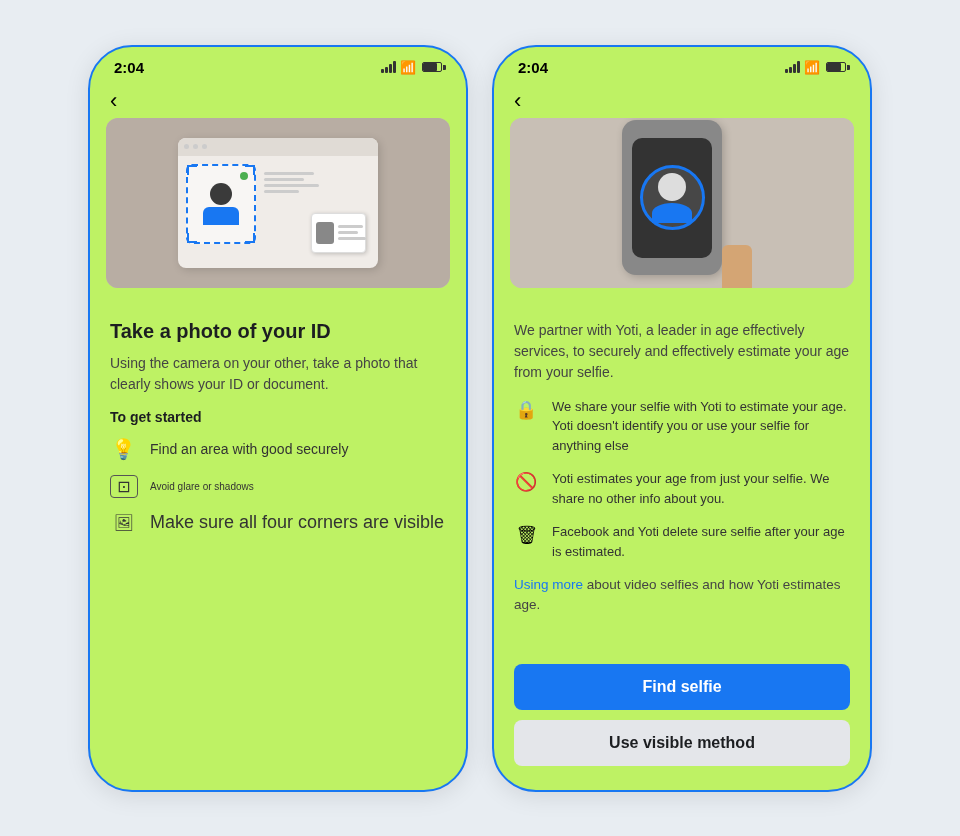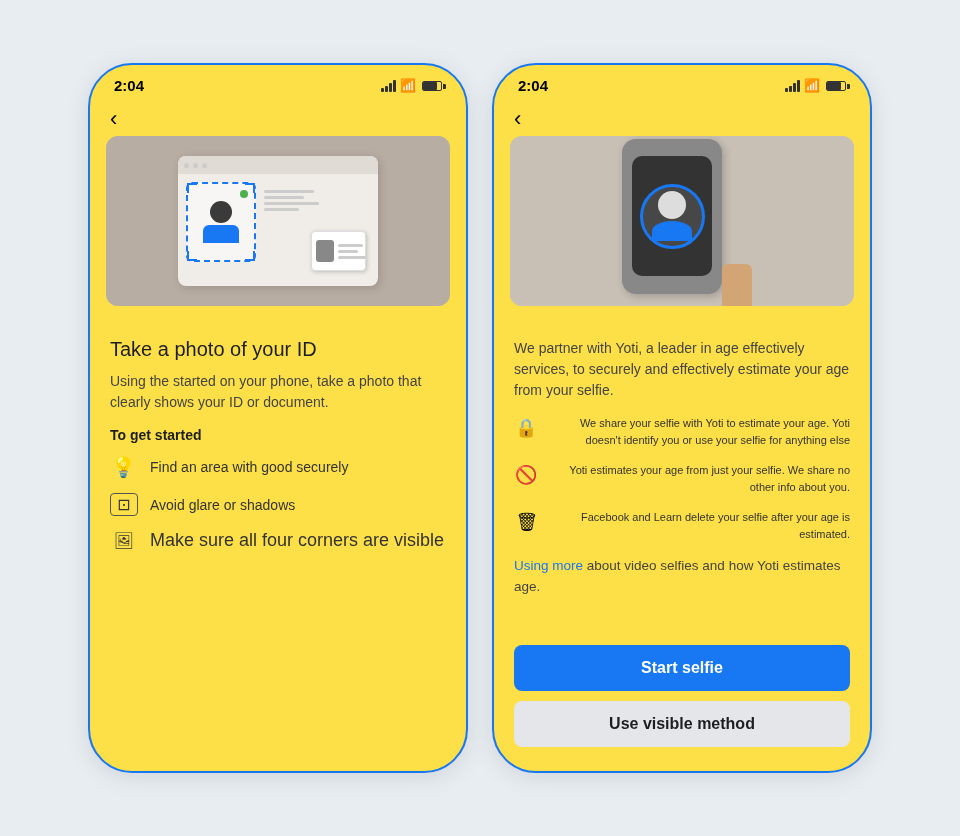--- a/index.html
+++ b/index.html
@@ -12,21 +12,21 @@
       width: 960px;
       font-family: -apple-system, BlinkMacSystemFont, 'Segoe UI', Helvetica, Arial, sans-serif;
     }
     .phones-container {
       display: flex;
       gap: 24px;
       padding: 30px;
     }
     .phone {
       width: 380px;
-      background: #fde047;
+      background: #bef264;
       border-radius: 44px;
       border: 2.5px solid #1877f2;
       overflow: hidden;
       padding: 0;
       position: relative;
       box-shadow: 0 4px 24px rgba(0,0,0,0.10);
     }
     .status-bar {
       display: flex;
       justify-content: space-between;
@@ -225,21 +225,21 @@
       border-radius: 6px 6px 10px 10px;
       position: absolute;
       bottom: -20px;
       right: -10px;
     }
     .phone-content {
       padding: 16px 20px;
     }
     .screen-title {
       font-size: 20px;
-      font-weight: 400;
+      font-weight: 700;
       margin-bottom: 10px;
       color: #1c1e21;
     }
     .screen-desc {
       font-size: 14px;
       color: #444;
       line-height: 1.5;
       margin-bottom: 14px;
     }
     .section-label {
@@ -269,24 +269,23 @@
       margin-bottom: 14px;
     }
     .privacy-icon {
       font-size: 18px;
       width: 26px;
       text-align: center;
       flex-shrink: 0;
       margin-top: 2px;
     }
     .privacy-text {
-      font-size: 11px;
+      font-size: 13px;
       color: #333;
       line-height: 1.5;
-      text-align: right;
     }
     .learn-more-text {
       font-size: 13.5px;
       color: #444;
       line-height: 1.5;
       margin-bottom: 20px;
     }
     .learn-more-link {
       color: #1877f2;
       font-size: 13.5px;
@@ -420,30 +419,30 @@
                 <div class="small-line" style="width:20px"></div>
                 <div class="small-line" style="width:28px"></div>
               </div>
             </div>
           </div>
         </div>
       </div>
 
       <div class="phone-content">
         <div class="screen-title">Take a photo of your ID</div>
-        <div class="screen-desc">Using the started on your phone, take a photo that clearly shows your ID or document.</div>
+        <div class="screen-desc">Using the camera on your other, take a photo that clearly shows your ID or document.</div>
         <div class="section-label">To get started</div>
 
         <div class="tip-item">
           <span class="tip-icon">💡</span>
           <span style="font-size:14px;color:#333;">Find an area with good securely</span>
         </div>
         <div class="tip-item">
           <span class="tip-icon" style="font-size:16px;border:1.5px solid #555;border-radius:4px;padding:1px 2px;">⊡</span>
-          <span style="font-size:14px;color:#333;">Avoid glare or shadows</span>
+          <span style="font-size:10px;color:#333;">Avoid glare or shadows</span>
         </div>
         <div class="tip-item">
           <span class="tip-icon" style="font-size:16px;">🖼</span>
           <span style="font-size:18px;color:#333;">Make sure all four corners are visible</span>
         </div>
       </div>
 
       <div class="spacer"></div>
 
     </div>
@@ -497,29 +496,29 @@
         <div class="privacy-item">
           <span class="privacy-icon">🔒</span>
           <span class="privacy-text">We share your selfie with Yoti to estimate your age. Yoti doesn't identify you or use your selfie for anything else</span>
         </div>
         <div class="privacy-item">
           <span class="privacy-icon">🚫</span>
           <span class="privacy-text">Yoti estimates your age from just your selfie. We share no other info about you.</span>
         </div>
         <div class="privacy-item">
           <span class="privacy-icon">🗑</span>
-          <span class="privacy-text">Facebook and Learn delete your selfie after your age is estimated.</span>
+          <span class="privacy-text">Facebook and Yoti delete sure selfie after your age is estimated.</span>
         </div>
 
         <div class="learn-more-text">
           <span class="learn-more-link">Using more</span><span> about video selfies and how Yoti estimates age.</span>
         </div>
       </div>
 
       <div class="spacer"></div>
 
       <div class="button-area">
-        <button class="btn-primary">Start selfie</button>
+        <button class="btn-primary">Find selfie</button>
         <button class="btn-secondary">Use visible method</button>
       </div>
     </div>
   </div>
 </div>
 
 </body></html>

